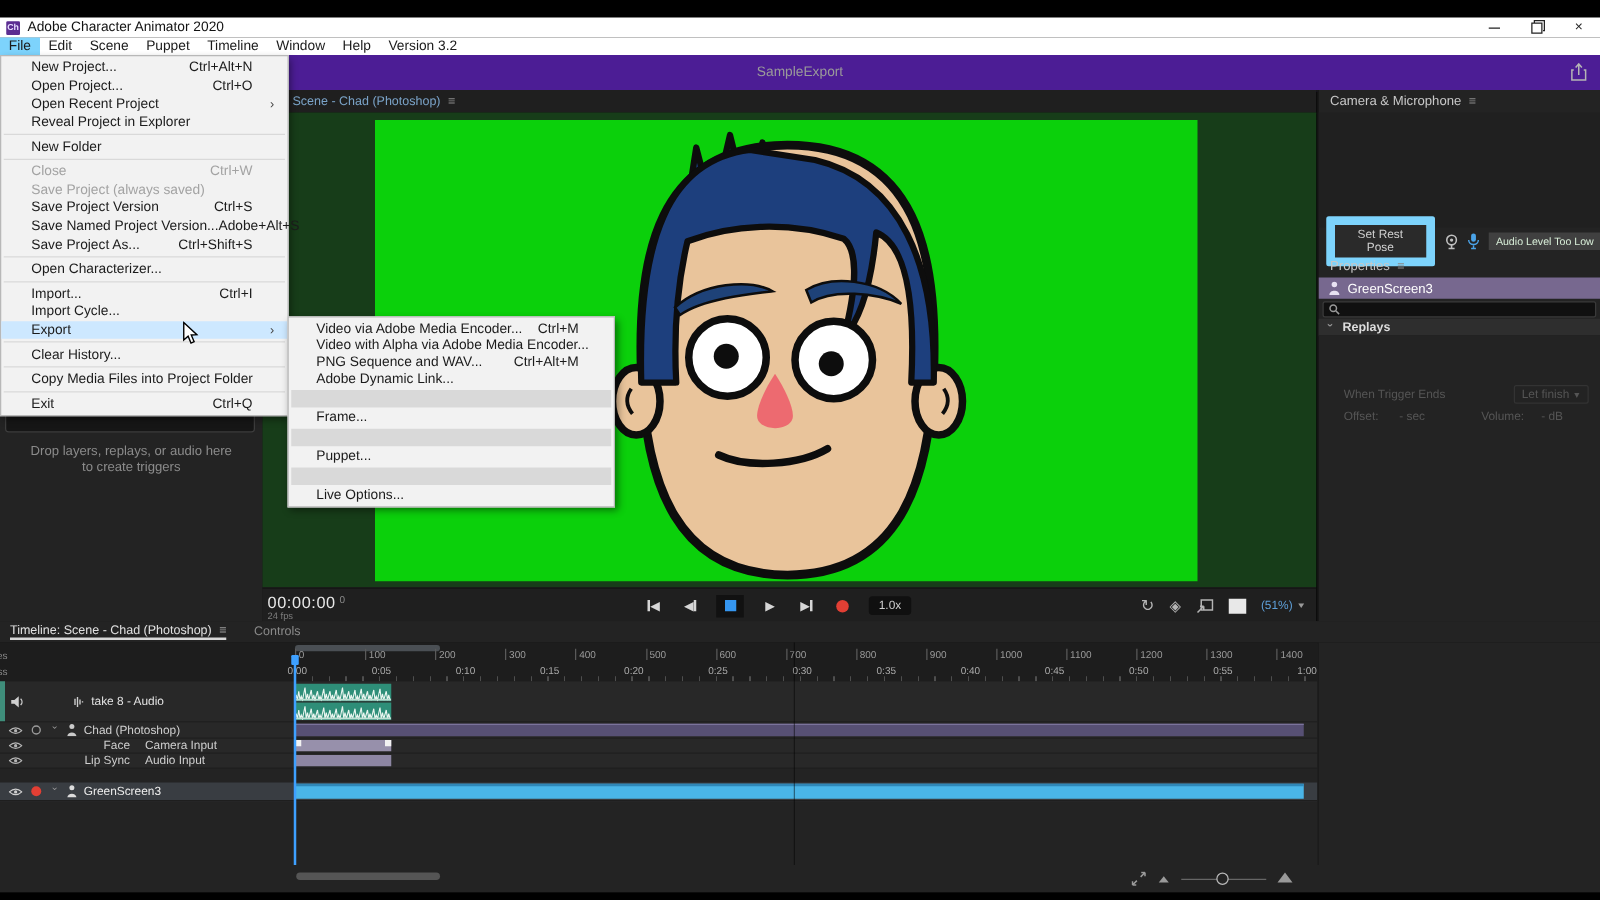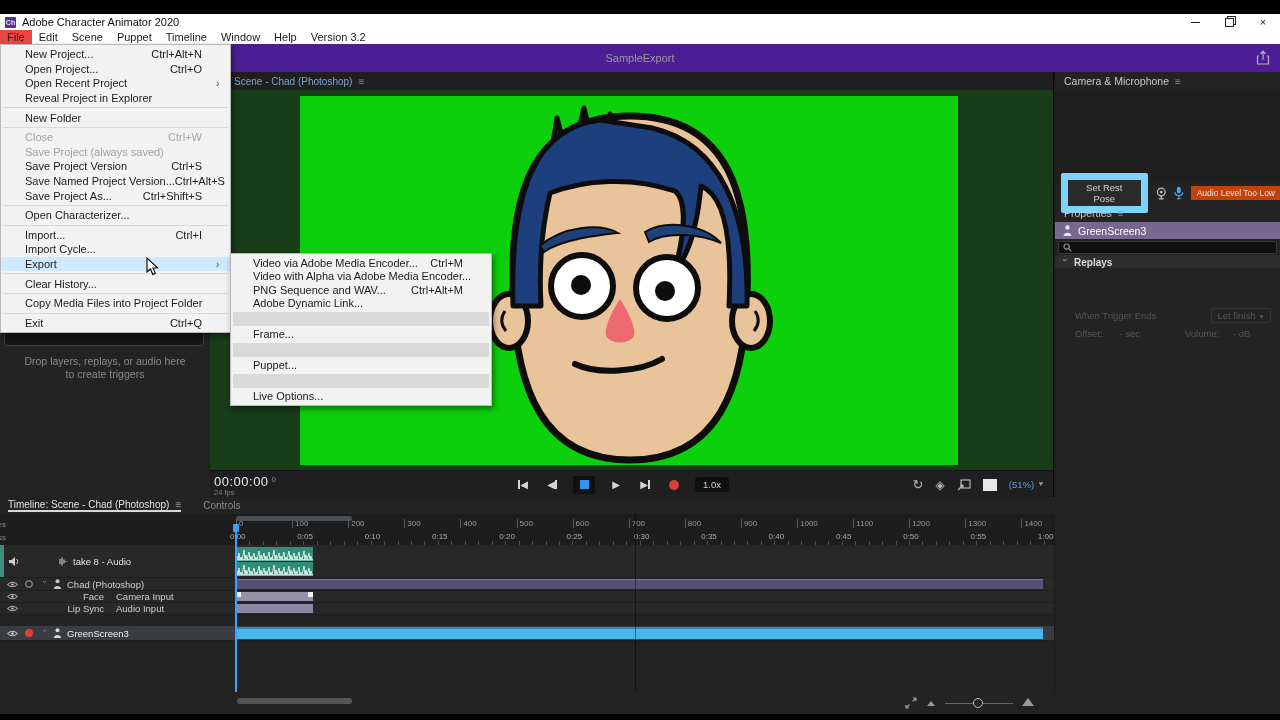--- a/index.html
+++ b/index.html
@@ -15,21 +15,21 @@
   #app-icon{width:11px;height:11px;margin-left:5px;background:#5b2d91;color:#e7ddff;
     font-size:7px;font-weight:bold;display:flex;align-items:center;justify-content:center;border-radius:1px;}
   #win-title{font-size:11px;color:#111;margin-left:6px;}
   #win-controls{margin-left:auto;display:flex;height:16px;}
   .winbtn{width:34px;height:16px;display:flex;align-items:center;justify-content:center;font-size:11px;color:#222;cursor:default;}
   .winbtn .minglyph{display:block;width:9px;border-top:1px solid #222;}
   .winbtn .restglyph{display:block;width:7px;height:7px;border:1px solid #222;box-shadow:2px -2px 0 -1px #fff,2px -2px 0 0 #222;}
   
   #menubar{left:0;top:30px;width:1280px;height:14px;background:#fff;display:flex;align-items:center;font-size:11px;color:#1a1a1a;}
   .mb-item{padding:0 7px;height:14px;display:flex;align-items:center;}
-  .mb-item.open{background:#ef4444;justify-content:center;}
+  .mb-item.open{background:#7dd3fc;justify-content:center;}
   
   #app-header{left:0;top:44px;width:1280px;height:28px;background:#4c1d95;border-bottom:1px solid #161616;}
   #project-name{position:absolute;left:0;top:0;width:100%;height:28px;display:flex;align-items:center;justify-content:center;color:#9a9a9a;font-size:11px;}
   #share-icon{position:absolute;right:10px;top:6px;}
   
   #left-panel{left:0;top:72px;width:210px;height:425px;background:#232323;border-right:1px solid #161616;}
   #trigger-search{position:absolute;left:4px;top:246px;width:198px;height:26px;background:#161616;border:1px solid #3d3d3d;border-radius:3px;}
   #drop-hint{position:absolute;left:0;top:283px;width:210px;text-align:center;color:#8b8b8b;font-size:10.5px;line-height:13px;}
   
   #scene-panel{left:210px;top:72px;width:843px;height:425px;background:#1f1f1f;}
@@ -56,21 +56,21 @@
   #matte-swatch{width:14px;height:12px;background:#e8e8e8;}
   #zoom-select{color:#5e9fd8;font-size:9.5px;display:flex;align-items:center;gap:3px;}
   #zoom-select .caret{color:#9a9a9a;font-size:8px;transform:scaleY(.8);}
   
   #right-panel{left:1054px;top:72px;width:226px;height:425px;background:#232323;border-left:1px solid #161616;font-size:10.5px;color:#c5c5c5;}
   .panel-header{display:flex;align-items:center;gap:6px;padding:0 9px;height:18px;color:#c8c8c8;}
   .panel-header .menu-glyph{color:#8a8a8a;}
   #cam-view{position:absolute;left:0;top:18px;width:226px;height:92px;background:#202020;}
   #cam-row{position:absolute;left:0;top:110px;width:226px;height:22px;display:flex;align-items:center;gap:7px;padding-left:6px;box-sizing:border-box;}
   #set-rest-pose{background:#2a2a2a;border:7px solid #7dd3fc;border-radius:2px;color:#cfcfcf;font-size:9.5px;padding:2px 7px;}
-  #audio-badge{background:#c2410c;color:#d8eed8;font-size:8.5px;padding:2px 6px;flex:0 0 auto;max-width:92px;white-space:nowrap;overflow:hidden;}
+  #audio-badge{background:#404040;color:#d8eed8;font-size:8.5px;padding:2px 6px;flex:0 0 auto;max-width:92px;white-space:nowrap;overflow:hidden;}
   #props-header{position:absolute;left:0;top:132px;width:226px;}
   #prop-selected-row{position:absolute;left:0;top:150px;width:226px;height:17px;background:#77688f;color:#fff;display:flex;align-items:center;gap:6px;padding-left:8px;box-sizing:border-box;font-size:10.5px;}
   #prop-search{position:absolute;left:3px;top:169px;width:219px;height:13px;background:#101010;border:1px solid #3a3a3a;border-radius:2px;display:flex;align-items:center;padding-left:4px;box-sizing:border-box;}
   .prop-row{position:absolute;left:0;width:226px;height:13px;background:#2e2e2e;border-bottom:1px solid #222;display:flex;align-items:center;gap:6px;padding-left:6px;box-sizing:border-box;font-size:10px;color:#ddd;}
   .prop-row .chev{color:#999;font-size:9px;width:7px;display:inline-block;}
   .prop-row .right-ic{margin-left:auto;margin-right:10px;}
   #disabled-block{position:absolute;left:0;top:238px;width:226px;color:#555;font-size:9.5px;}
   #let-finish-box{position:absolute;right:10px;top:-2px;border:1px solid #333;border-radius:2px;padding:1px 5px;color:#555;}
   
   #file-menu{left:0;top:44px;width:229px;background:#f2f2f2;border:1px solid #b8b8b8;box-shadow:2px 3px 6px rgba(0,0,0,.45);padding:2px 0;z-index:30;}
@@ -577,21 +577,21 @@
       </div>
 
       <div class="mi">
         <span class="mi-label">Save Project Version</span>
         <span class="mi-short">Ctrl+S</span>
         <span class="mi-arrow"></span>
       </div>
 
       <div class="mi">
         <span class="mi-label">Save Named Project Version...</span>
-        <span class="mi-short">Ctrl+Alt+S</span>
+        <span class="mi-short">Adobe+Alt+S</span>
         <span class="mi-arrow"></span>
       </div>
 
       <div class="mi">
         <span class="mi-label">Save Project As...</span>
         <span class="mi-short">Ctrl+Shift+S</span>
         <span class="mi-arrow"></span>
       </div>
 
       <div class="mi sep">

